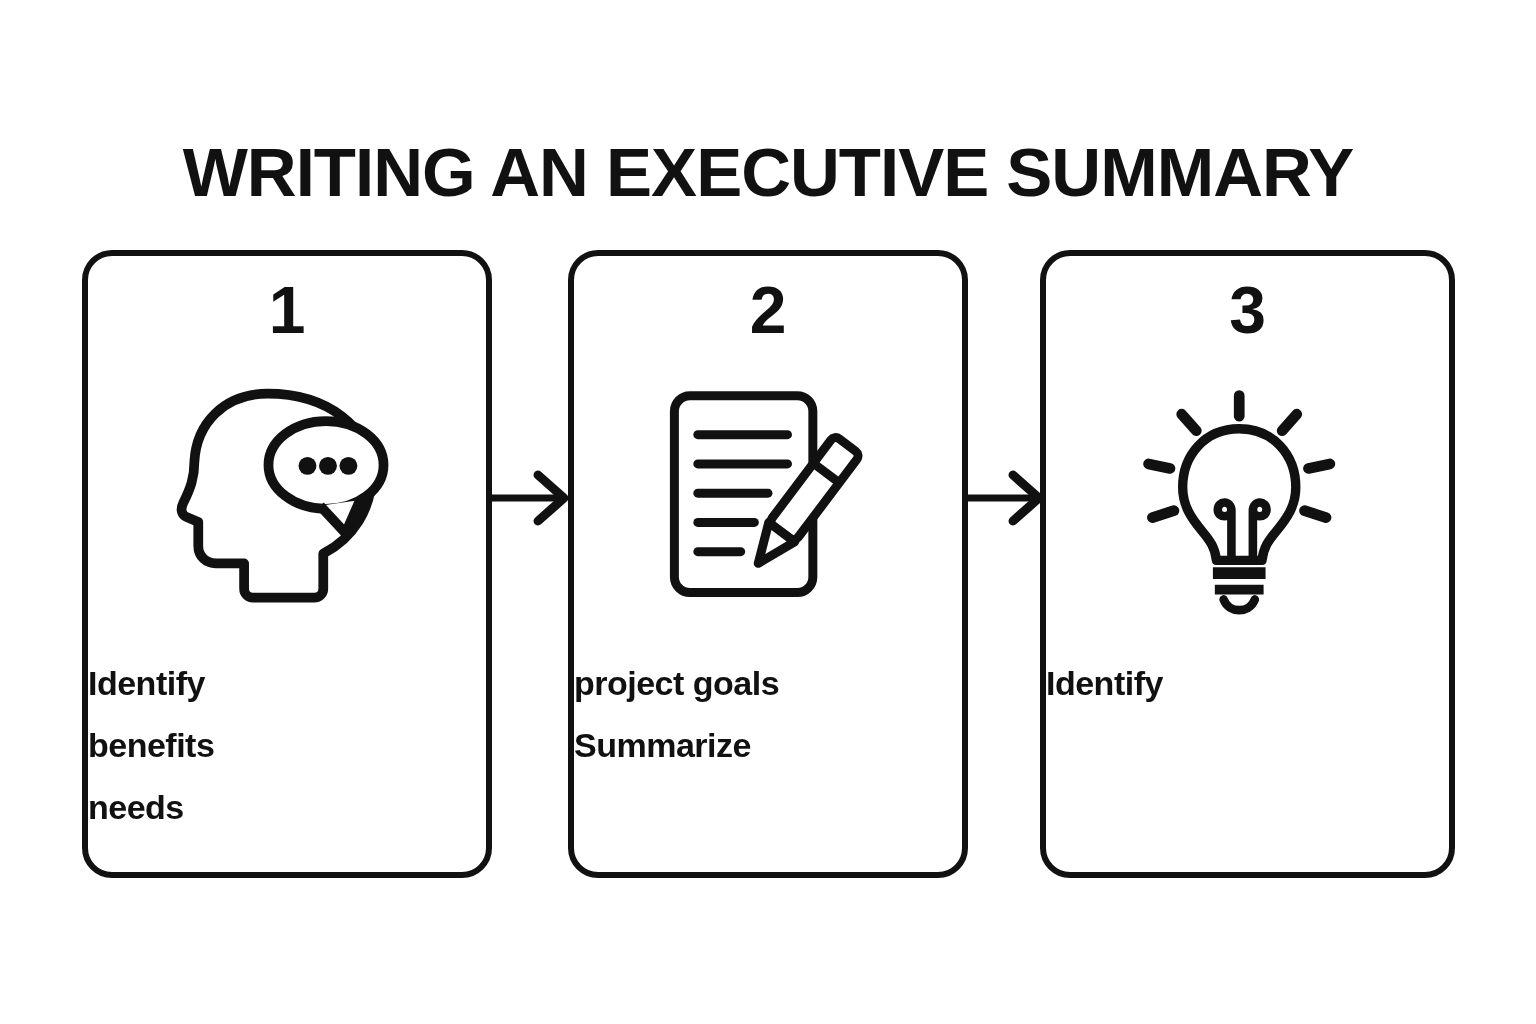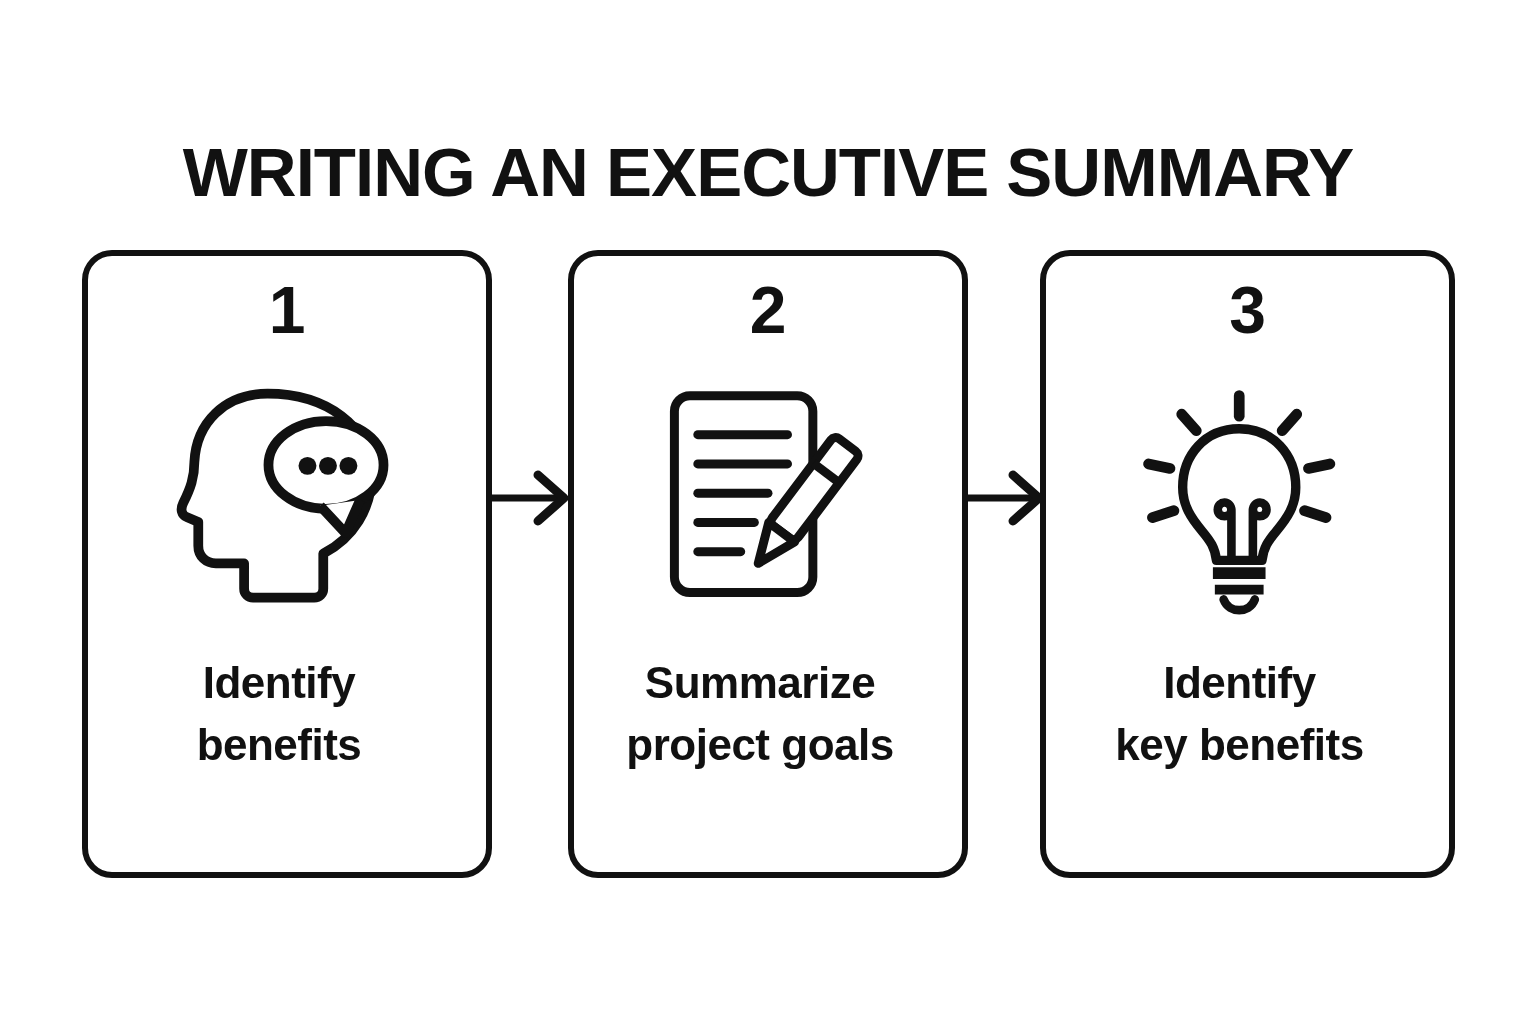--- a/index.html
+++ b/index.html
@@ -48,22 +48,22 @@
   .icon-wrap {
     position: absolute;
     top: 126px; left: 0; right: 0;
     display: flex;
     justify-content: center;
   }
   .icon-wrap svg { width: 234px; height: 234px; display: block; }
   .step-label {
     position: absolute;
     top: 396px; left: 0; right: 16px;
-    text-align: center;
-    font-size: 44px;
+    text-align: left;
+    font-size: 34px;
     line-height: 62px;
     font-weight: bold;
     letter-spacing: -0.5px;
   }
   .step-label span { display: block; }
   .connector {
     position: absolute;
     top: 466px;
     width: 78px;
     height: 64px;
@@ -105,20 +105,21 @@
         <ellipse class="white-fill ink-stroke" stroke-width="5" cx="80" cy="42.5" rx="29.5" ry="22.5"></ellipse>
         <path class="white-fill" stroke="var(--ink)" stroke-width="5" stroke-linejoin="round" d="M 77 63.5 L 90 77.5 L 97.5 60.5"></path>
         <circle class="ink-fill" cx="70.5" cy="43" r="4.6"></circle>
         <circle class="ink-fill" cx="81" cy="43" r="4.6"></circle>
         <circle class="ink-fill" cx="91.5" cy="43" r="4.6"></circle>
       </svg>
     </div>
     <div class="step-label">
       <span>Identify</span>
       <span>benefits</span>
+      <span>needs</span>
     </div>
   </div>
 
   <svg class="connector a1" viewBox="0 0 78 64">
     <line class="ink-stroke" stroke-width="7" x1="0" y1="32" x2="70" y2="32"></line>
     <polyline class="ink-stroke" stroke-width="9" stroke-linecap="round" stroke-linejoin="round" points="47,9 73,32 47,55"></polyline>
   </svg>
 
   <div class="card c2">
     <div class="step-number">2</div>
@@ -135,22 +136,22 @@
         </g>
 
         <g transform="translate(55 93) rotate(37)">
           <rect class="white-fill ink-stroke" stroke-width="4.6" stroke-linejoin="round" x="-8.3" y="-76" width="16.6" height="56" rx="3"></rect>
           <path class="white-fill" stroke="var(--ink)" stroke-width="4.6" stroke-linejoin="round" d="M -8.3 -20 L 0 0 L 8.3 -20 Z"></path>
           <line class="ink-stroke" stroke-width="4.6" x1="-8.3" y1="-58" x2="8.3" y2="-58"></line>
         </g>
       </svg>
     </div>
     <div class="step-label">
+      <span>project goals</span>
       <span>Summarize</span>
-      <span>project goals</span>
     </div>
   </div>
 
   <svg class="connector a2" viewBox="0 0 78 64">
     <line class="ink-stroke" stroke-width="7" x1="0" y1="32" x2="70" y2="32"></line>
     <polyline class="ink-stroke" stroke-width="9" stroke-linecap="round" stroke-linejoin="round" points="47,9 73,32 47,55"></polyline>
   </svg>
 
   <div class="card c3">
     <div class="step-number">3</div>
@@ -181,17 +182,16 @@
           <path d="M 62.5 90 L 62.5 66 C 62.5 60.5 69.5 60.5 69.5 65.5 C 69.5 70 62.5 70 62.5 65.5"></path>
         </g>
 
         <line class="ink-stroke" stroke-width="6" x1="42" y1="98" x2="69" y2="98"></line>
         <line class="ink-stroke" stroke-width="5" x1="43" y1="106.5" x2="68" y2="106.5"></line>
         <path class="ink-stroke" stroke-width="4.4" stroke-linecap="round" d="M 47.5 111.5 C 49 115.5 52.5 117 55.5 117 C 58.5 117 62 115.5 63.5 111.5"></path>
       </svg>
     </div>
     <div class="step-label">
       <span>Identify</span>
-      <span>key benefits</span>
     </div>
   </div>
 
 </div>
 
 </body></html>

